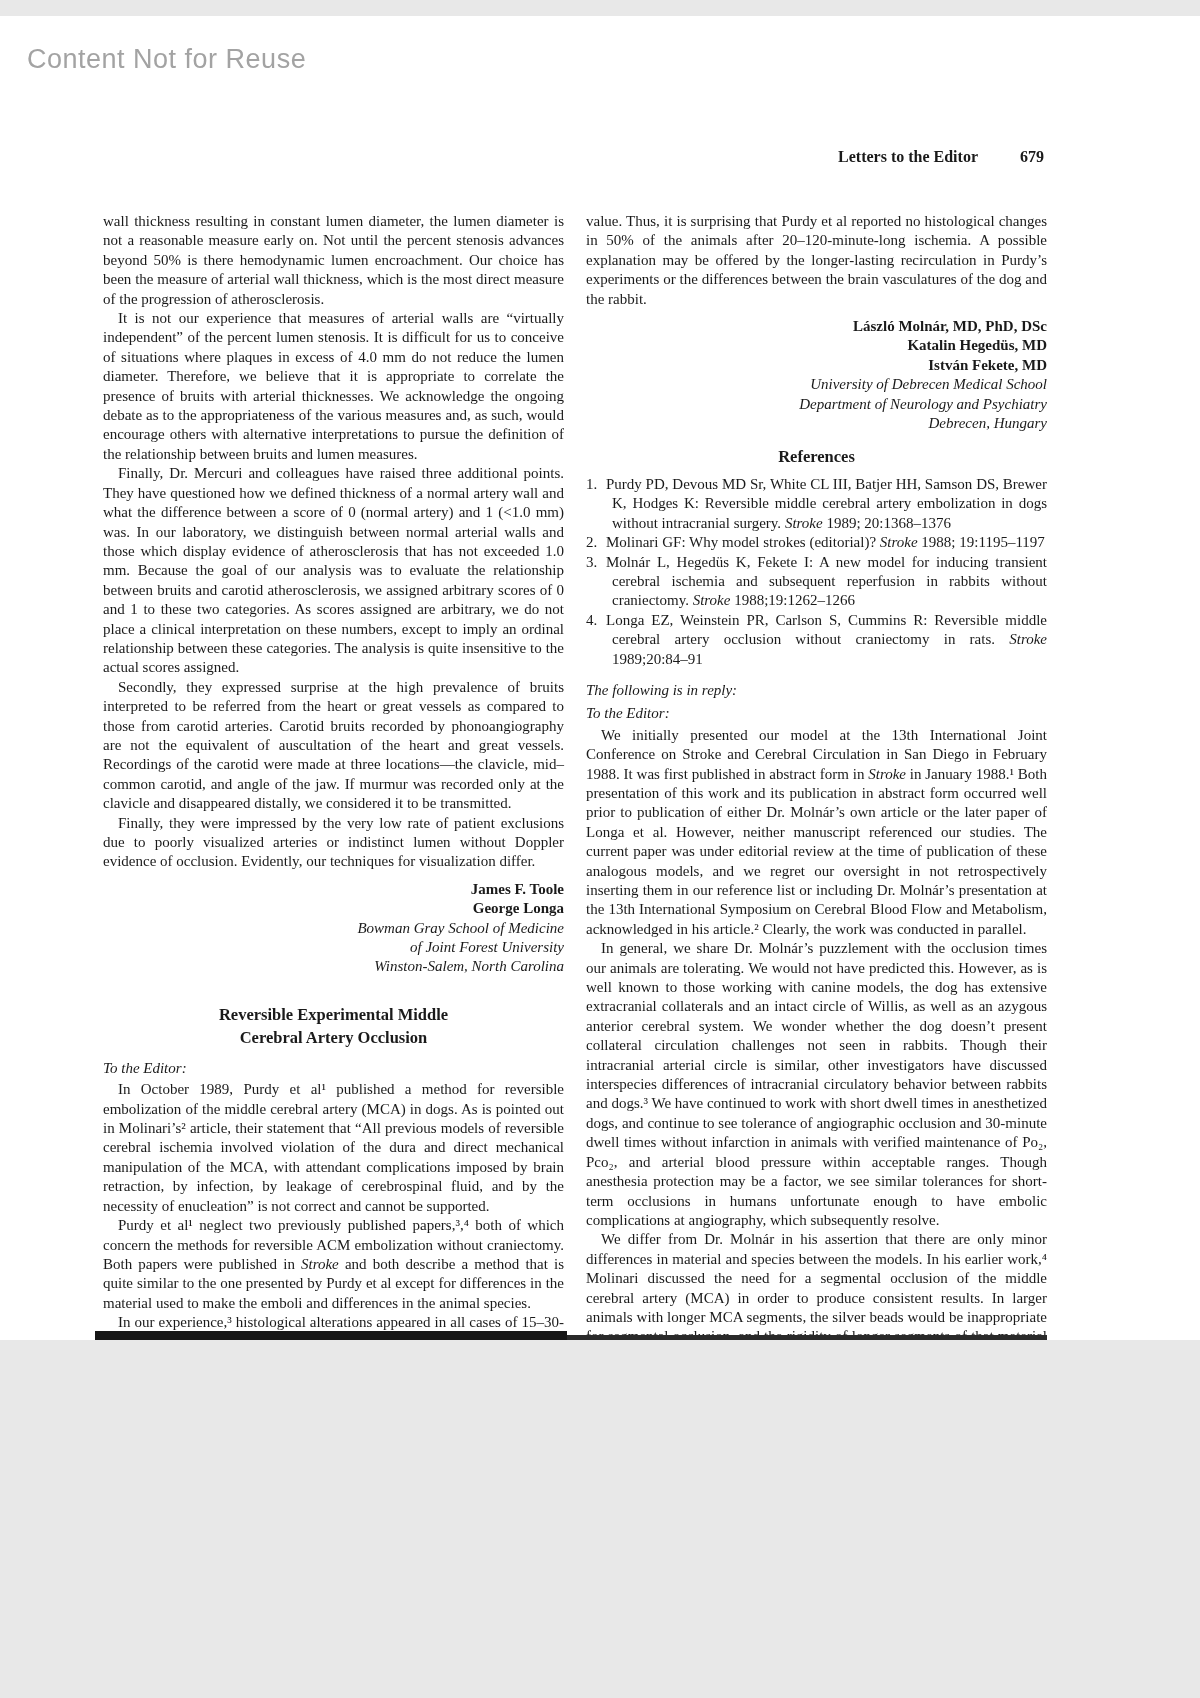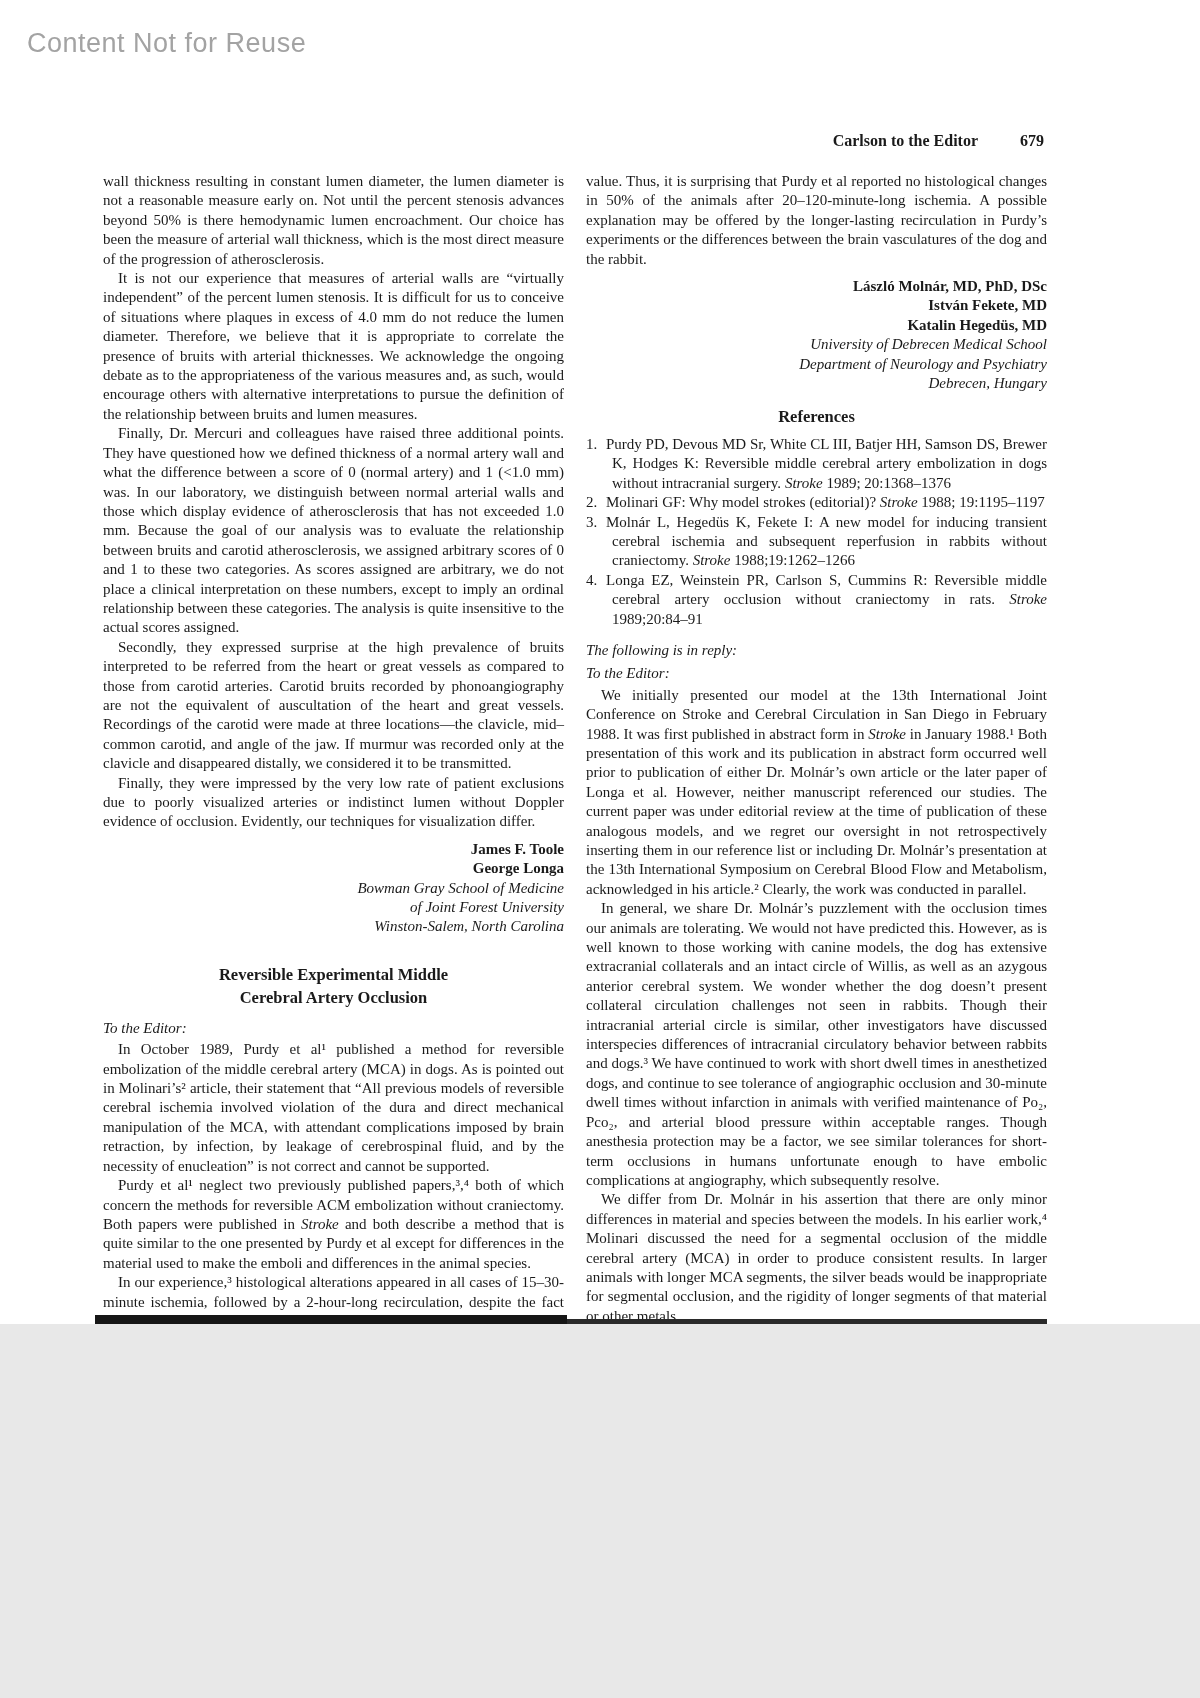--- a/index.html
+++ b/index.html
@@ -3,34 +3,34 @@
 <meta charset="utf-8">
 <style>
   html,body{margin:0;padding:0;background:#e8e8e8;}
   .page{
     position:relative;
     width:1200px;height:1324px;
     background:#ffffff;
     font-family:"Liberation Serif", serif;
     color:#1a1a1a;
     overflow:hidden;
-    margin:0 auto;
+    margin:16px auto;
   }
   .watermark{
     position:absolute;left:27px;top:28px;
     font-family:"Liberation Sans", sans-serif;
     font-size:27px;color:#a3a3a3;letter-spacing:0.5px;
   }
   .running-head{
     position:absolute;top:132px;right:156px;
     font-size:16px;font-weight:bold;
   }
   .running-head .pageno{margin-left:42px;font-weight:bold;}
   .columns{
-    position:absolute;left:103px;top:172px;width:944px;
+    position:absolute;left:103px;top:196px;width:944px;
     display:flex;gap:22px;
   }
   .col{
     width:461px;
     font-size:15px;line-height:19.4px;
     text-align:justify;
   }
   .col p{margin:0;}
   .col p.ind{text-indent:15px;}
   .sig{
@@ -61,21 +61,21 @@
   }
 </style>
 </head>
 <body>
 
 <div class="page">
 
   <div class="watermark">Content Not for Reuse</div>
 
   <div class="running-head">
-    <span>Carlson to the Editor</span><span class="pageno">679</span>
+    <span>Letters to the Editor</span><span class="pageno">679</span>
   </div>
 
   <div class="columns">
 
     <div class="col">
       <p>wall thickness resulting in constant lumen diameter, the lumen diameter is not a reasonable measure early on. Not until the percent stenosis advances beyond 50% is there hemodynamic lumen encroachment. Our choice has been the measure of arterial wall thickness, which is the most direct measure of the progression of atherosclerosis.</p>
       <p class="ind">It is not our experience that measures of arterial walls are “virtually independent” of the percent lumen stenosis. It is difficult for us to conceive of situations where plaques in excess of 4.0 mm do not reduce the lumen diameter. Therefore, we believe that it is appropriate to correlate the presence of bruits with arterial thicknesses. We acknowledge the ongoing debate as to the appropriateness of the various measures and, as such, would encourage others with alternative interpretations to pursue the definition of the relationship between bruits and lumen measures.</p>
       <p class="ind">Finally, Dr. Mercuri and colleagues have raised three additional points. They have questioned how we defined thickness of a normal artery wall and what the difference between a score of 0 (normal artery) and 1 (&lt;1.0 mm) was. In our laboratory, we distinguish between normal arterial walls and those which display evidence of atherosclerosis that has not exceeded 1.0 mm. Because the goal of our analysis was to evaluate the relationship between bruits and carotid atherosclerosis, we assigned arbitrary scores of 0 and 1 to these two categories. As scores assigned are arbitrary, we do not place a clinical interpretation on these numbers, except to imply an ordinal relationship between these categories. The analysis is quite insensitive to the actual scores assigned.</p>
       <p class="ind">Secondly, they expressed surprise at the high prevalence of bruits interpreted to be referred from the heart or great vessels as compared to those from carotid arteries. Carotid bruits recorded by phonoangiography are not the equivalent of auscultation of the heart and great vessels. Recordings of the carotid were made at three locations—the clavicle, mid–common carotid, and angle of the jaw. If murmur was recorded only at the clavicle and disappeared distally, we considered it to be transmitted.</p>
       <p class="ind">Finally, they were impressed by the very low rate of patient exclusions due to poorly visualized arteries or indistinct lumen without Doppler evidence of occlusion. Evidently, our techniques for visualization differ.</p>
@@ -97,22 +97,22 @@
       <p class="ind">In October 1989, Purdy et al¹ published a method for reversible embolization of the middle cerebral artery (MCA) in dogs. As is pointed out in Molinari’s² article, their statement that “All previous models of reversible cerebral ischemia involved violation of the dura and direct mechanical manipulation of the MCA, with attendant complications imposed by brain retraction, by infection, by leakage of cerebrospinal fluid, and by the necessity of enucleation” is not correct and cannot be supported.</p>
       <p class="ind"><span>Purdy et al¹ neglect two previously published papers,³,⁴ both of which concern the methods for reversible ACM embolization without craniectomy. Both papers were published in </span><span class="journal">Stroke</span><span> and both describe a method that is quite similar to the one presented by Purdy et al except for differences in the material used to make the emboli and differences in the animal species.</span></p>
       <p class="ind">In our experience,³ histological alterations appeared in all cases of 15–30-minute ischemia, followed by a 2-hour-long recirculation, despite the fact that each parameter returned to its initial</p>
     </div>
 
     <div class="col">
       <p>value. Thus, it is surprising that Purdy et al reported no histological changes in 50% of the animals after 20–120-minute-long ischemia. A possible explanation may be offered by the longer-lasting recirculation in Purdy’s experiments or the differences between the brain vasculatures of the dog and the rabbit.</p>
 
       <div class="sig">
         <span class="name">László Molnár, MD, PhD, DSc</span>
+        <span class="name">Katalin Hegedüs, MD</span>
         <span class="name">István Fekete, MD</span>
-        <span class="name">Katalin Hegedüs, MD</span>
         <span class="affil">University of Debrecen Medical School</span>
         <span class="affil">Department of Neurology and Psychiatry</span>
         <span class="affil">Debrecen, Hungary</span>
       </div>
 
       <div class="refs-heading">References</div>
 
       <div>
         <p class="ref"><span class="refnum">1.</span><span>Purdy PD, Devous MD Sr, White CL III, Batjer HH, Samson DS, Brewer K, Hodges K: Reversible middle cerebral artery embolization in dogs without intracranial surgery. </span><span class="journal">Stroke</span><span> 1989; 20:1368–1376</span></p>
         <p class="ref"><span class="refnum">2.</span><span>Molinari GF: Why model strokes (editorial)? </span><span class="journal">Stroke</span><span> 1988; 19:1195–1197</span></p>

